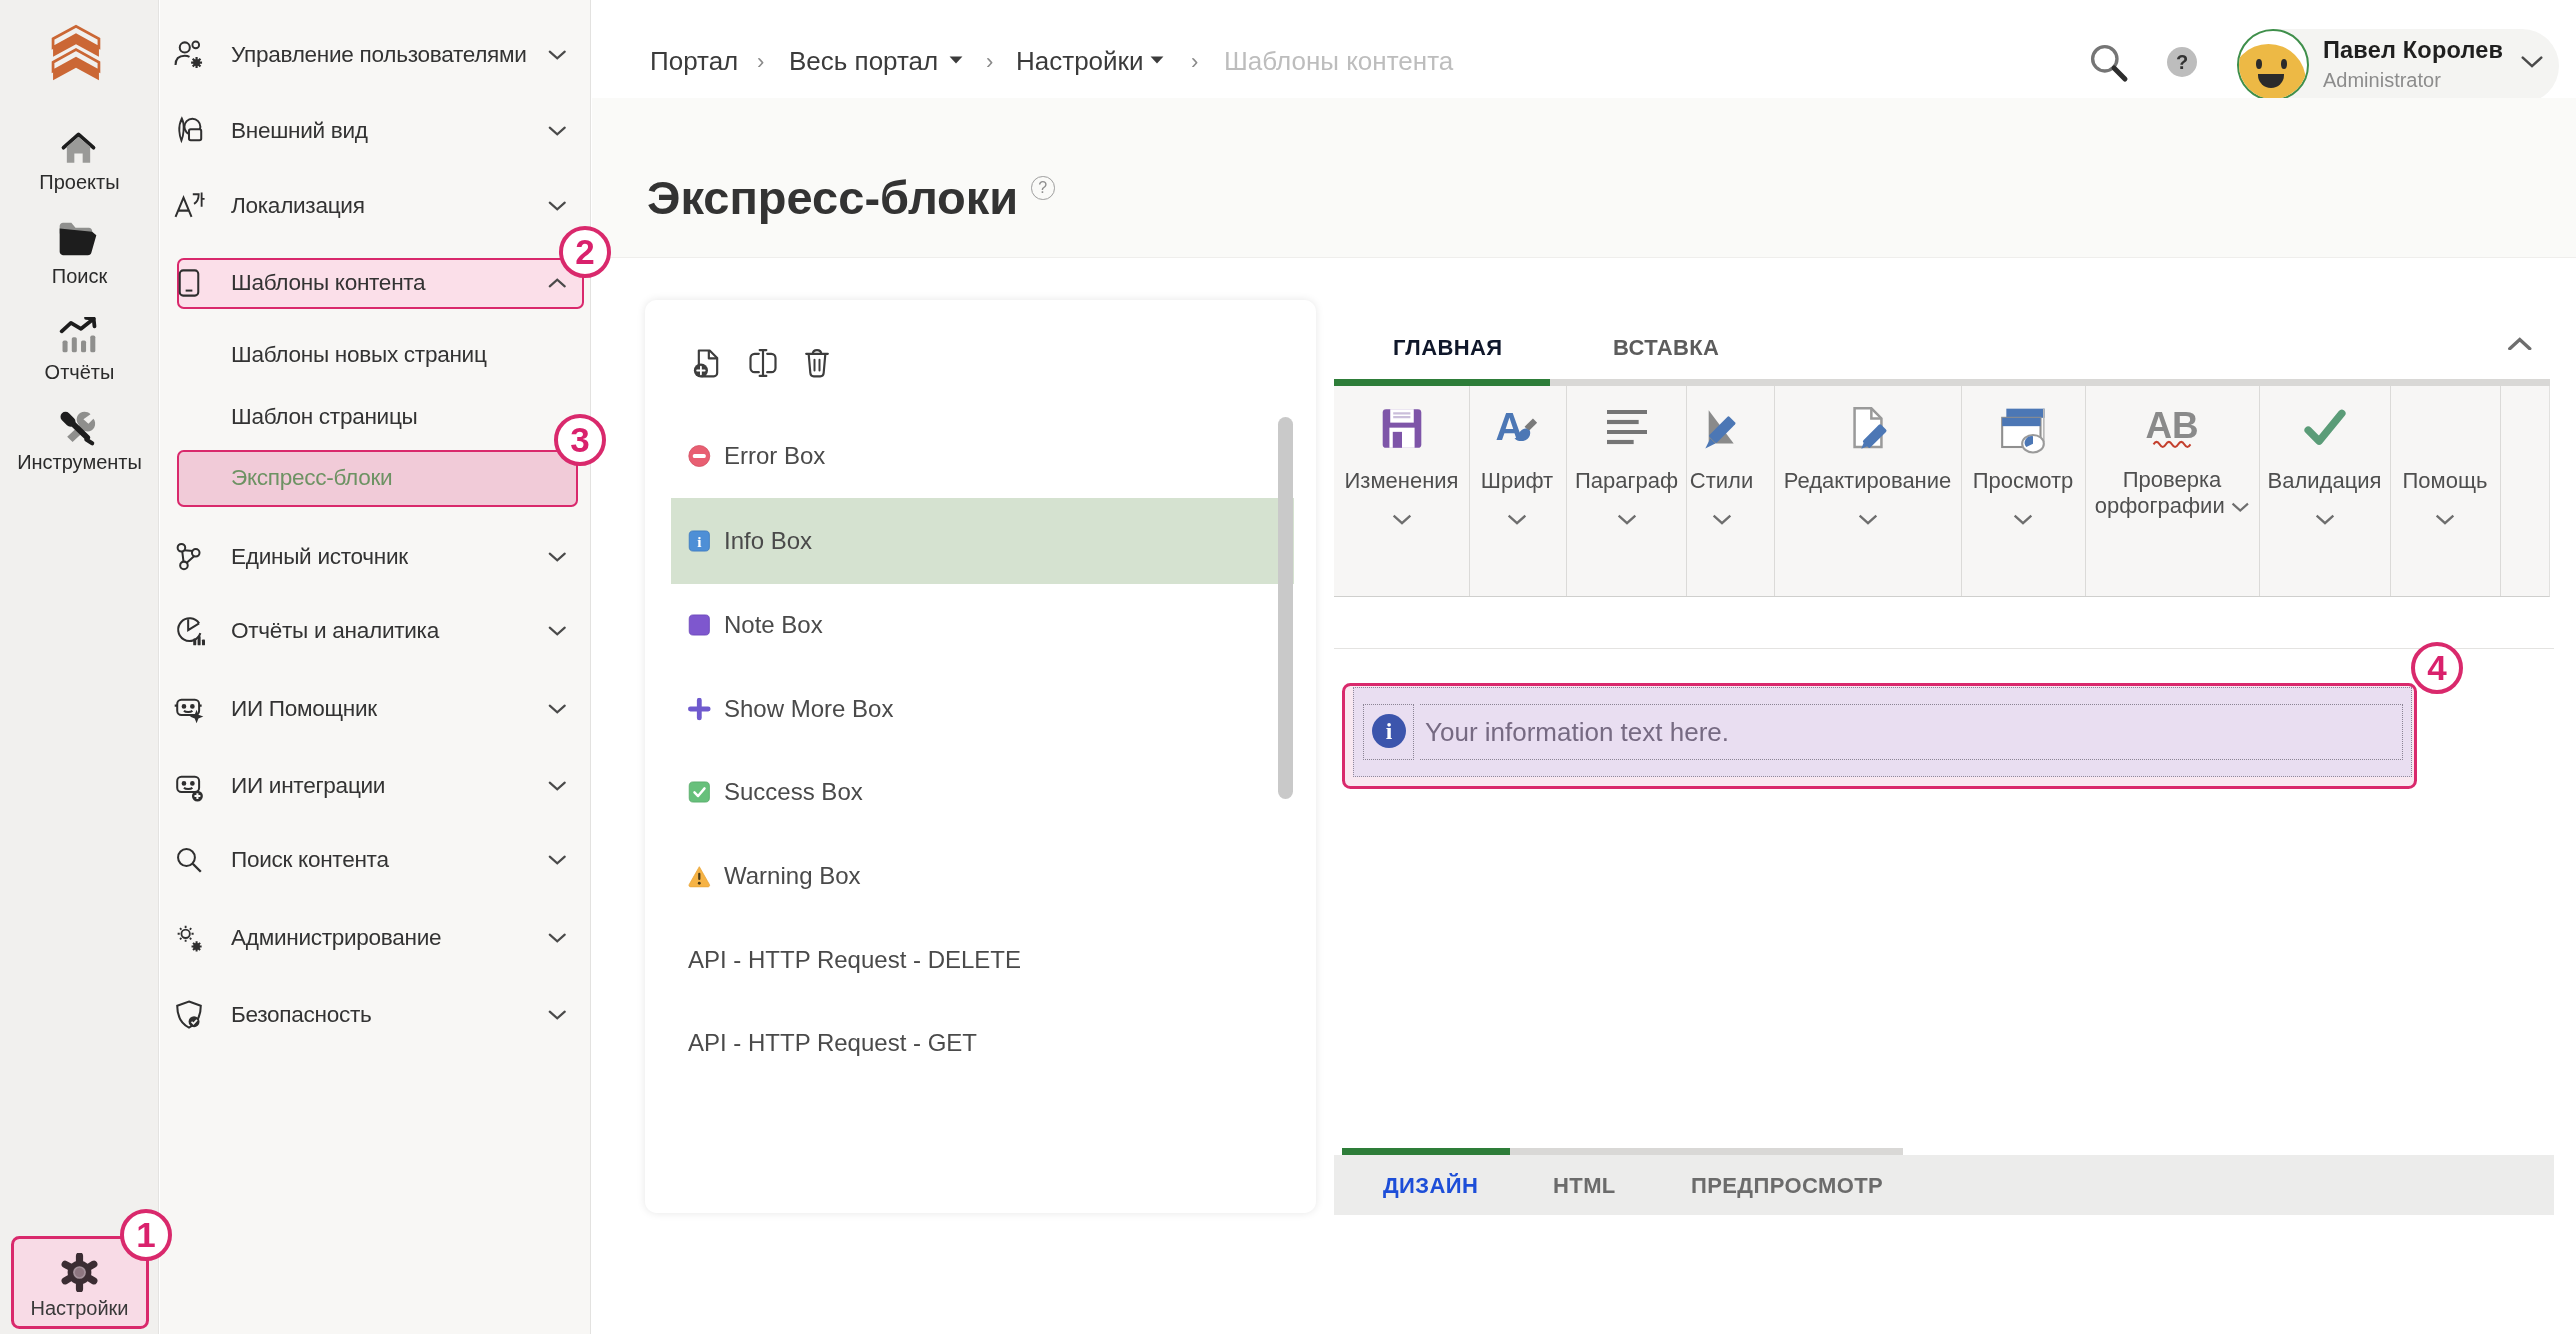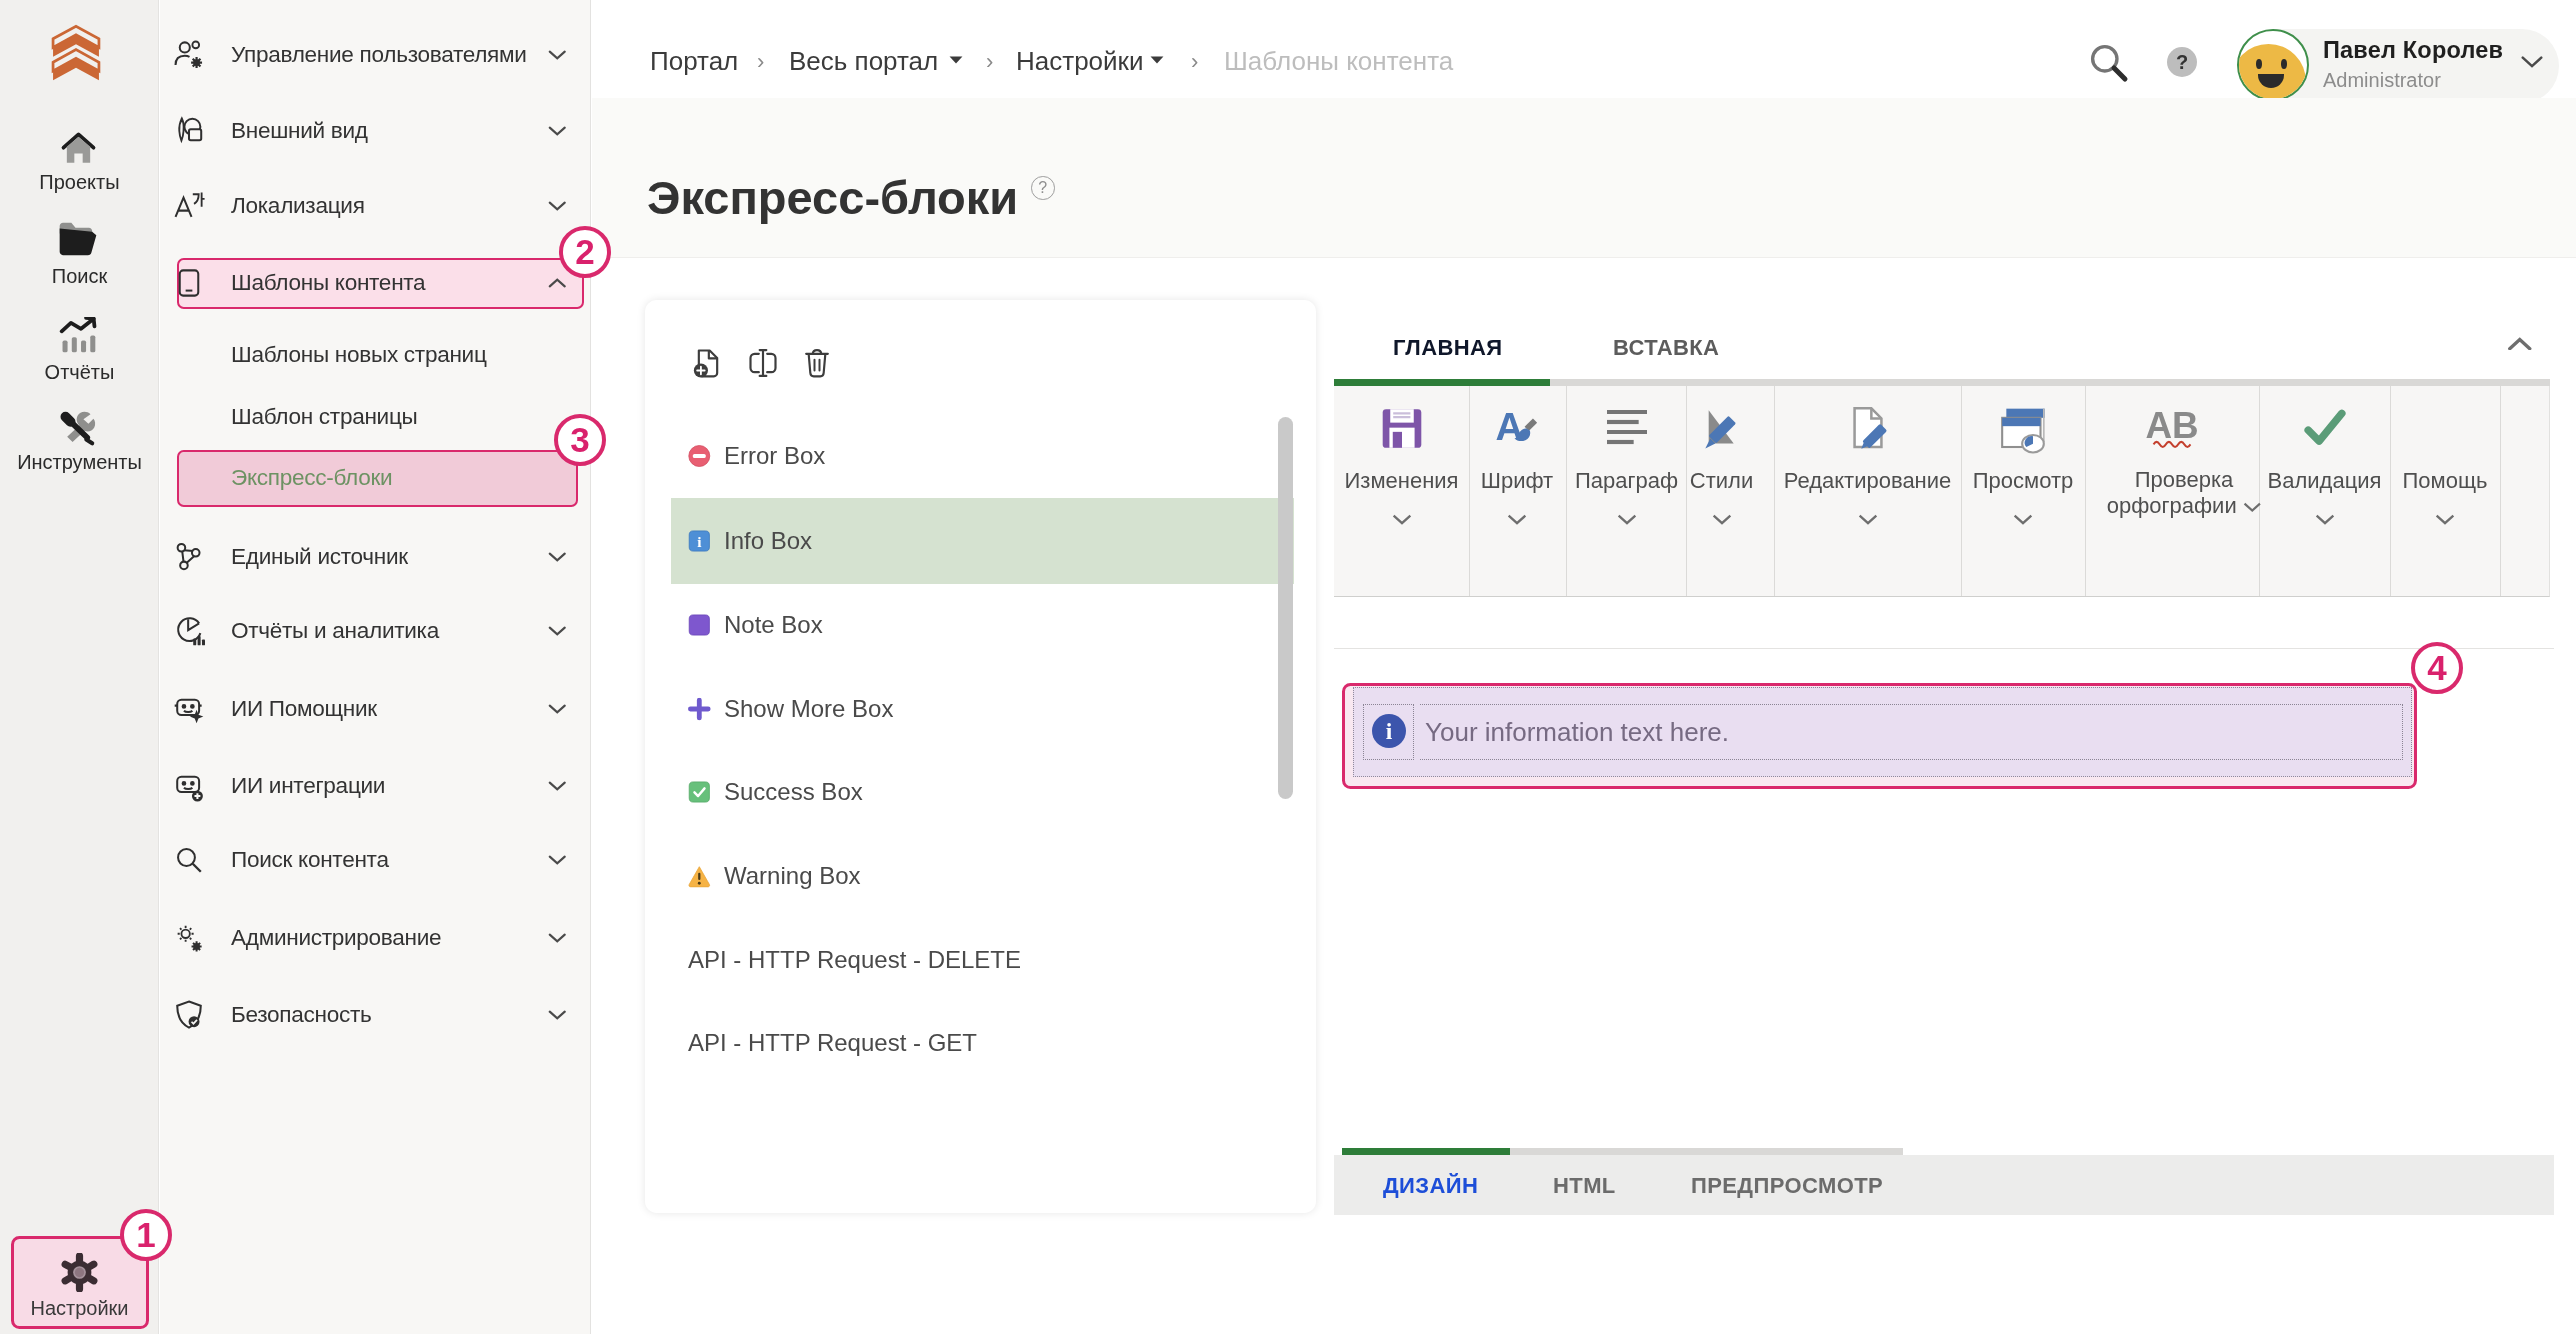--- a/index.html
+++ b/index.html
@@ -466,21 +466,21 @@
             <rect x="5" y="15" width="46" height="10" fill="#4c77b5"></rect>
             <ellipse cx="42" cy="46" rx="13" ry="10.5" fill="#fff" stroke="#9a9a9a" stroke-width="2.5"></ellipse>
             <path d="M42 46 L42 37 A9 8 0 0 0 34 50 Z" fill="#4c77b5"></path>
           </svg>
           <div class="rlabel">Просмотр</div>
           <svg class="rchev" width="20" height="11.7" viewBox="0 0 24 14">
               <path d="M2 2 L12 11 L22 2" fill="none" stroke="#6e6e6e" stroke-width="2.8"></path>
             </svg>
         </div>
 
-        <div class="rgroup" style="left:751px; width:174px;padding-left:12px;">
+        <div class="rgroup" style="left:751px; width:174px;">
           <svg class="ricon" width="67" height="47" viewBox="0 0 80 56">
             <text x="40" y="39" font-size="44" font-weight="bold" fill="#8a8a8a" text-anchor="middle" font-family="&quot;Liberation Sans&quot;, sans-serif">AB</text>
             <path d="M16 47 q4 -6 8 0 q4 6 8 0 q4 -6 8 0 q4 6 8 0 q4 -6 8 0 q4 6 8 0" fill="none" stroke="#c4402e" stroke-width="2.5" transform="translate(0,0) scale(0.92 1)" transform-origin="40 47"></path>
           </svg>
           <div class="rlabel" style="top:81px; line-height:26px;">Проверка<br>орфографии <svg width="18.5" height="11" viewBox="0 0 24 14" style="display:inline-block;">
                 <path d="M2 2 L12 11 L22 2" fill="none" stroke="#6e6e6e" stroke-width="2.8"></path>
               </svg></div>
         </div>
 
         <div class="rgroup" style="left:925px; width:131px;">

